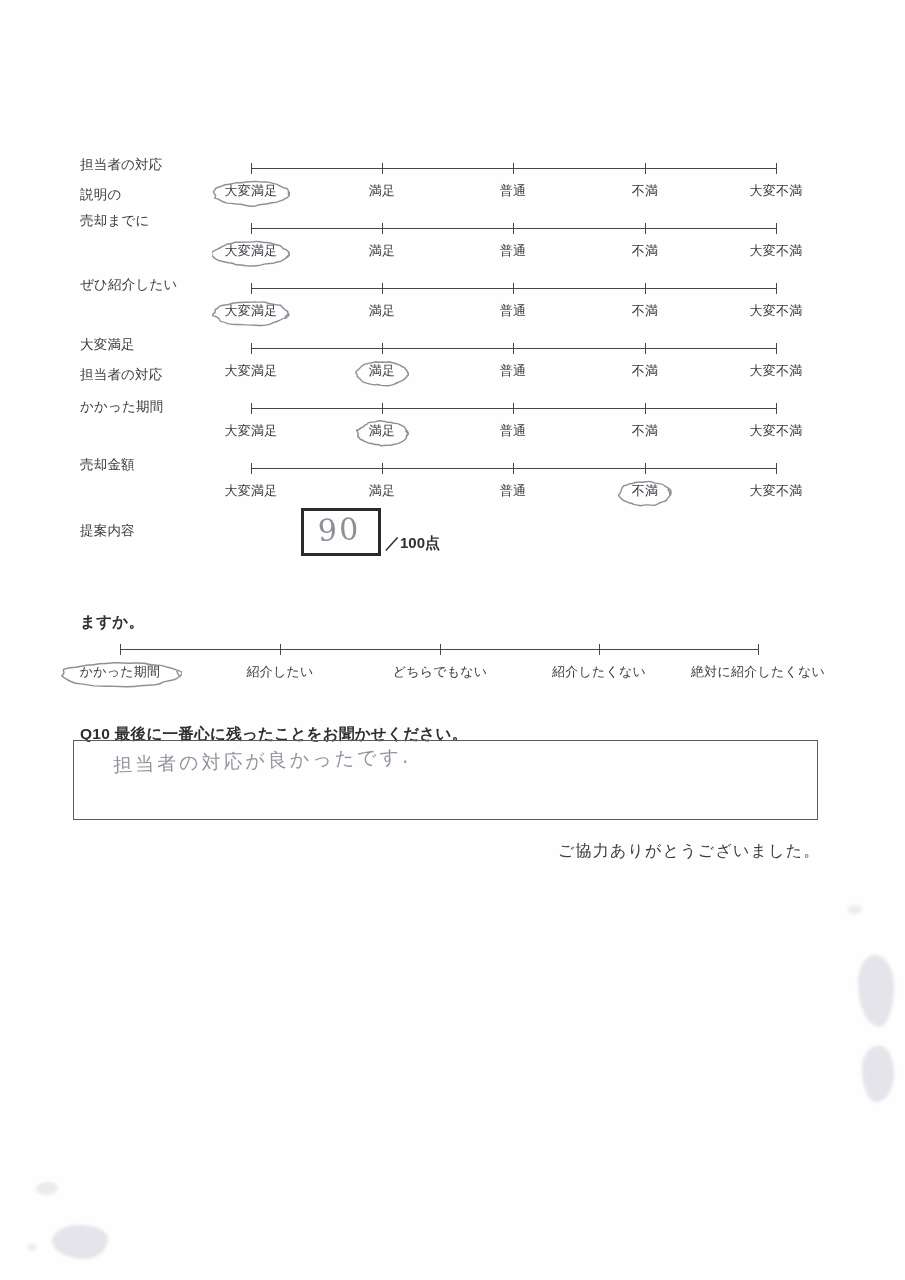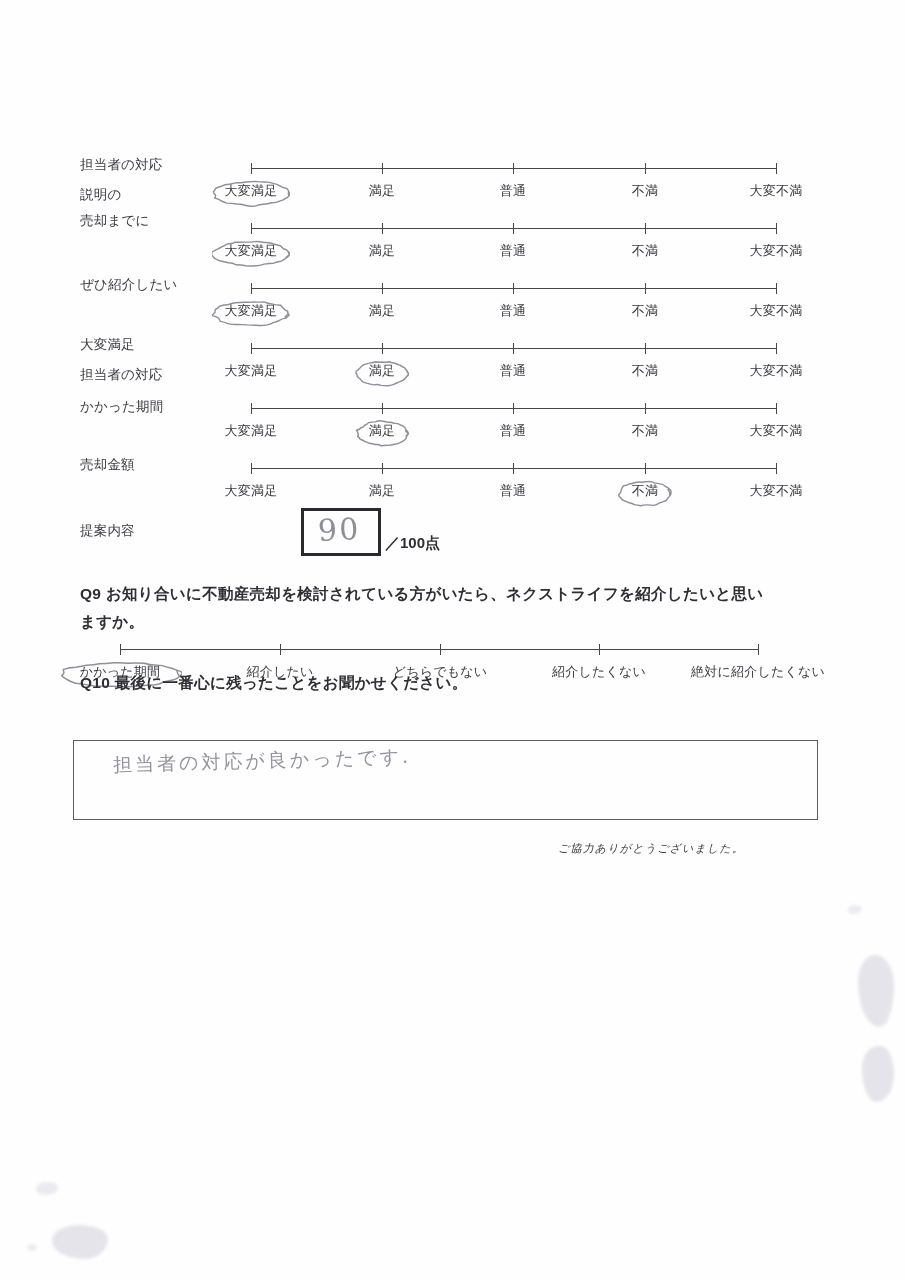--- a/index.html
+++ b/index.html
@@ -128,24 +128,23 @@
     font-size: 19px;
     color: #8e8e98;
     letter-spacing: 3px;
     transform: rotate(-1.6deg);
     opacity: .95;
     white-space: nowrap;
   }
 
   .closing {
     position: absolute;
-    font-size: 11px;
+    font-size: 16px;
     color: #3b3b40;
     letter-spacing: 1.2px;
-    font-style: italic;
   }
 </style>
 </head>
 <body>
 
 <div id="page">
 
   <div class="smudge s1"></div>
   <div class="smudge s2"></div>
   <div class="smudge s3"></div>
@@ -265,39 +264,38 @@
           </svg></div>
         <div class="opt-label" style="left: 776px; top: 482px;">大変不満</div>
       </div>
     </div>
 
   <div class="row-label" style="left:80px; top:520px;">提案内容</div>
   <div class="score-box" style="left:301px; top:508px; width:80px; height:48px;"></div>
   <div class="score-hand" style="left:318px; top:512px;">90</div>
   <div class="score-unit" style="left:385px; top:534px;">／100点</div>
 
-  <div class="qheading" style="left:80px; top:580px;">Q9 お知り合いに不動産売却を検討されている方がいたら、ネクストライフを紹介したいと思い</div>
   <div class="qheading" style="left:80px; top:608px;">ますか。</div>
 
   <div id="q9-row">
       <div class="axis" style="left: 120px; top: 649px; width: 638px;">
         <div class="tick" style="left: 0px;"></div>
         <div class="tick" style="left: 160px;"></div>
         <div class="tick" style="left: 320px;"></div>
         <div class="tick" style="left: 479px;"></div>
         <div class="tick" style="left: 638px;"></div>
       </div>
       <div class="opt-label" style="left: 120px; top: 663px;">かかった期間</div>
       <div class="pencil" style="left: 58.5px; top: 661px; width: 123px; height: 27px;"><svg width="123" height="27" viewBox="0 0 123 27">
           <path d="M117.8,9.7 Q118.1,10.4 118.8,12.8 Q120.4,14.6 120.2,15.8 Q117.6,18.1 114.9,18.7 Q110.1,19.7 104.5,20.9 Q101.4,23.1 96.3,23.7 Q88.7,24.2 81.5,24.7 Q74.5,25.9 66.6,25.8 Q59.8,25.5 51.1,25.1 Q44.1,25.3 35.0,24.9 Q29.3,23.8 22.2,22.9 Q16.1,22.8 11.8,20.5 Q9.4,19.4 6.7,17.6 Q4.5,16.7 2.7,14.7 Q4.5,13.2 5.0,11.7 Q4.6,10.9 4.4,8.4 Q11.1,6.4 16.9,6.3 Q22.0,5.2 27.6,4.3 Q35.0,3.9 40.3,2.7 Q46.7,2.7 54.7,1.8 Q61.4,1.4 69.6,2.2 Q77.5,1.9 85.2,2.3 Q90.6,4.2 98.1,4.1 Q103.4,4.2 108.6,6.3 Q112.6,6.9 117.2,8.9 Q120.8,9.8 123.6,11.8 Q122.9,13.0 121.2,15.0"></path>
         </svg></div>
       <div class="opt-label" style="left: 280px; top: 663px;">紹介したい</div>
       <div class="opt-label" style="left: 440px; top: 663px;">どちらでもない</div>
       <div class="opt-label" style="left: 599px; top: 663px;">紹介したくない</div>
       <div class="opt-label" style="left: 758px; top: 663px;">絶対に紹介したくない</div>
     </div>
 
-  <div class="qheading" style="left:80px; top:669px;">Q10 最後に一番心に残ったことをお聞かせください。</div>
+  <div class="qheading" style="left:80px; top:720px;">Q10 最後に一番心に残ったことをお聞かせください。</div>
   <div class="answer-box" style="left:73px; top:740px; width:745px; height:80px;"></div>
   <div class="answer-hand" style="left:113px; top:748px;">担当者の対応が良かったです.</div>
 
   <div class="closing" style="left:558px; top:841px;">ご協力ありがとうございました。</div>
 </div>
 
 </body></html>

